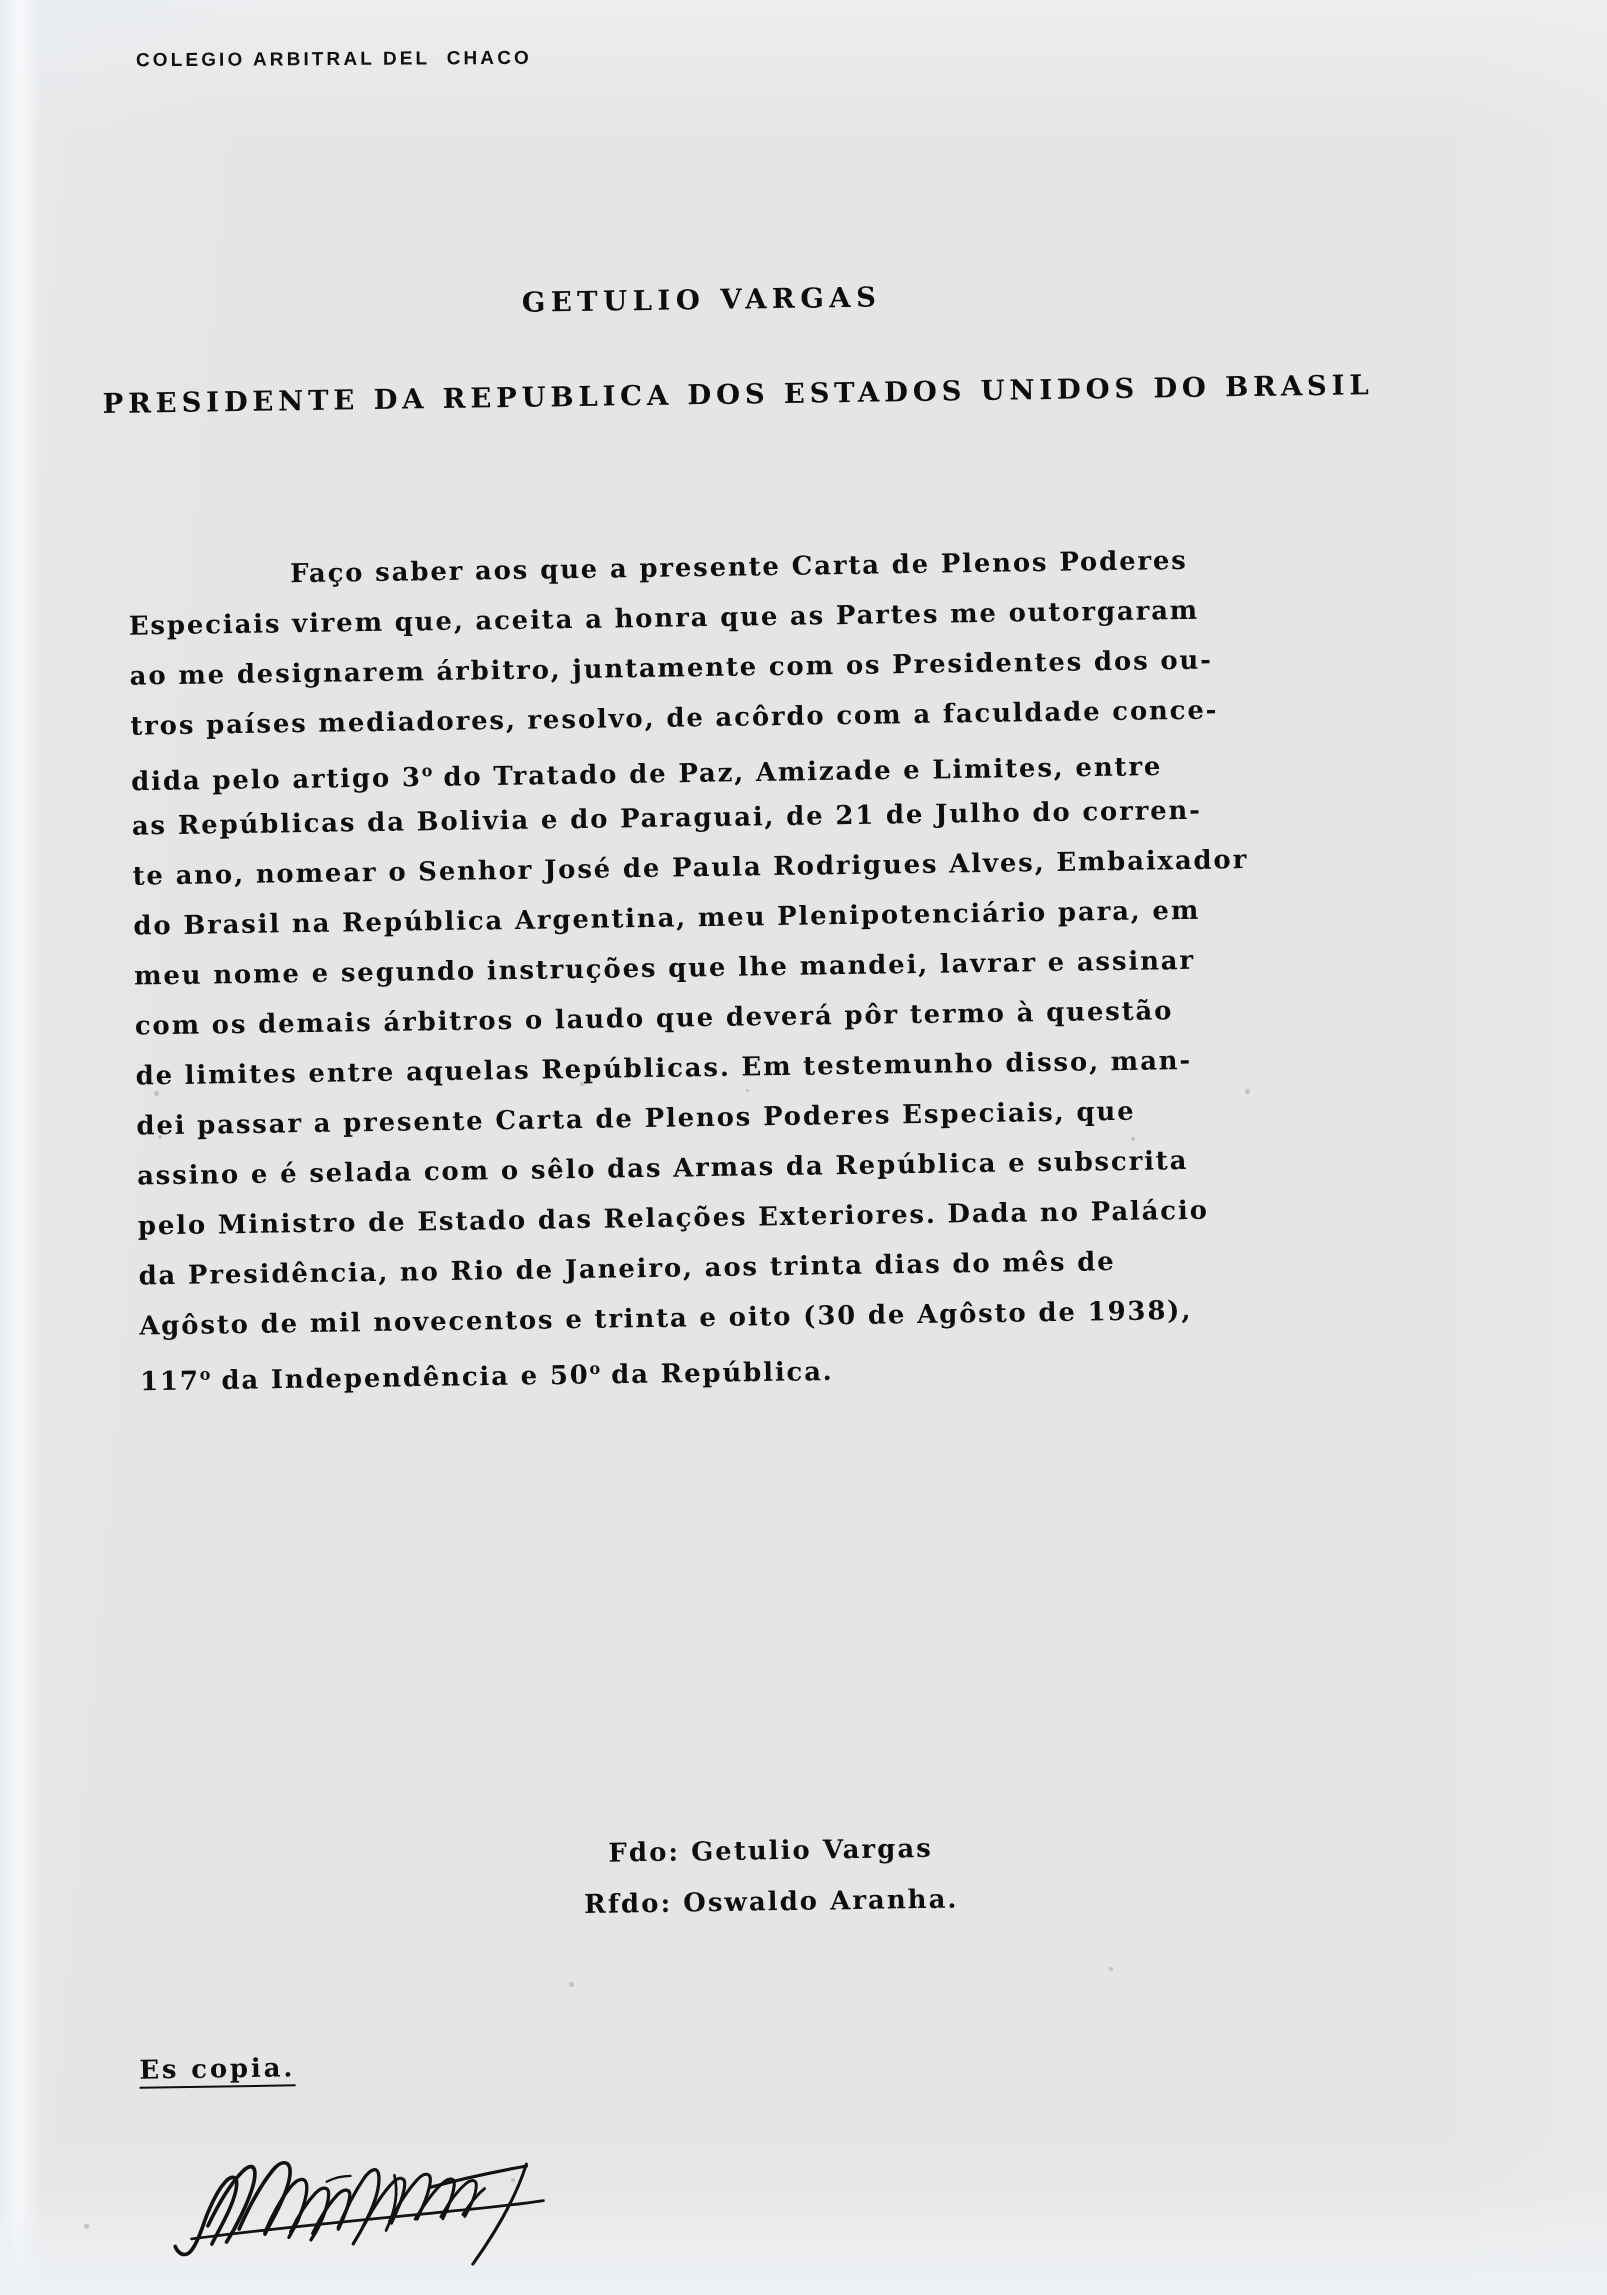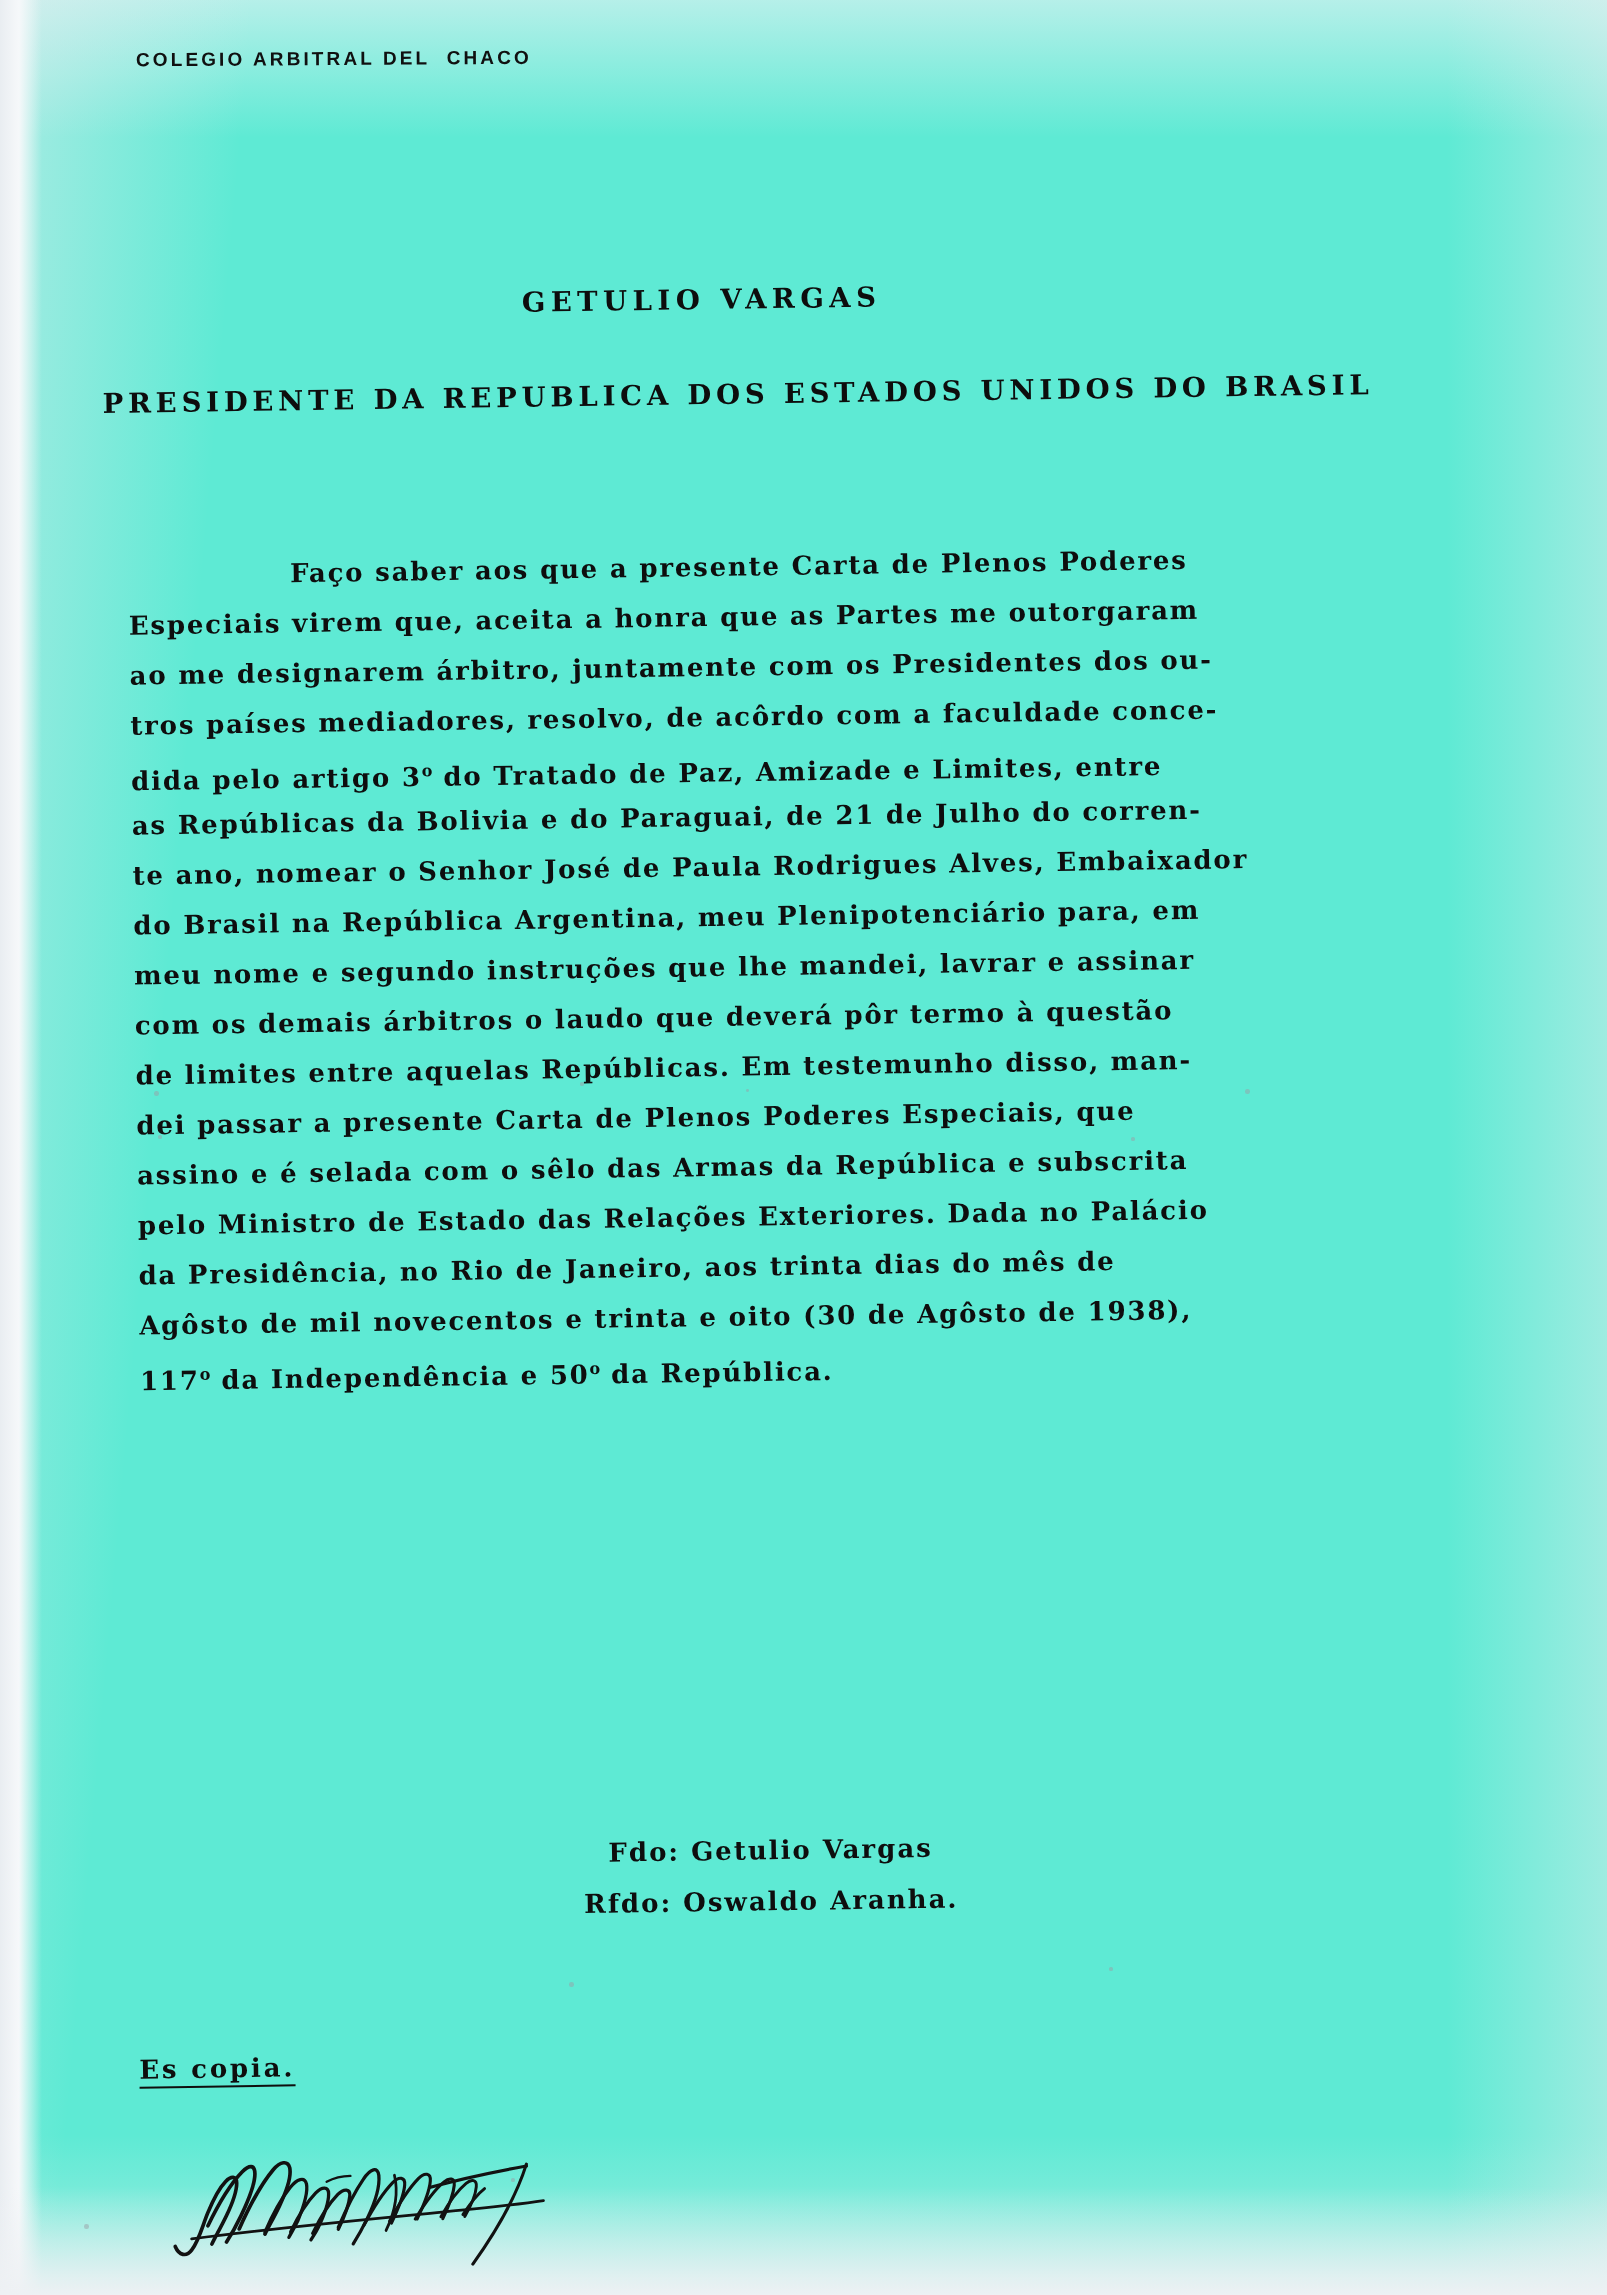--- a/index.html
+++ b/index.html
@@ -4,21 +4,21 @@
 <style>
   html, body {
     margin: 0;
     padding: 0;
     background: #ffffff;
   }
   .page {
     position: relative;
     width: 1607px;
     height: 2296px;
-    background: #5eead4;
+    background: #e5e5e5;
     overflow: hidden;
     font-family: "DejaVu Sans Mono", monospace;
   }
   
   .scan-tone {
     position: absolute;
     inset: 0;
     background:
       linear-gradient(95deg, rgba(232,236,240,0.55) 0%, rgba(255,255,255,0) 14%),
       linear-gradient(270deg, rgba(236,238,240,0.45) 0%, rgba(255,255,255,0) 10%),

